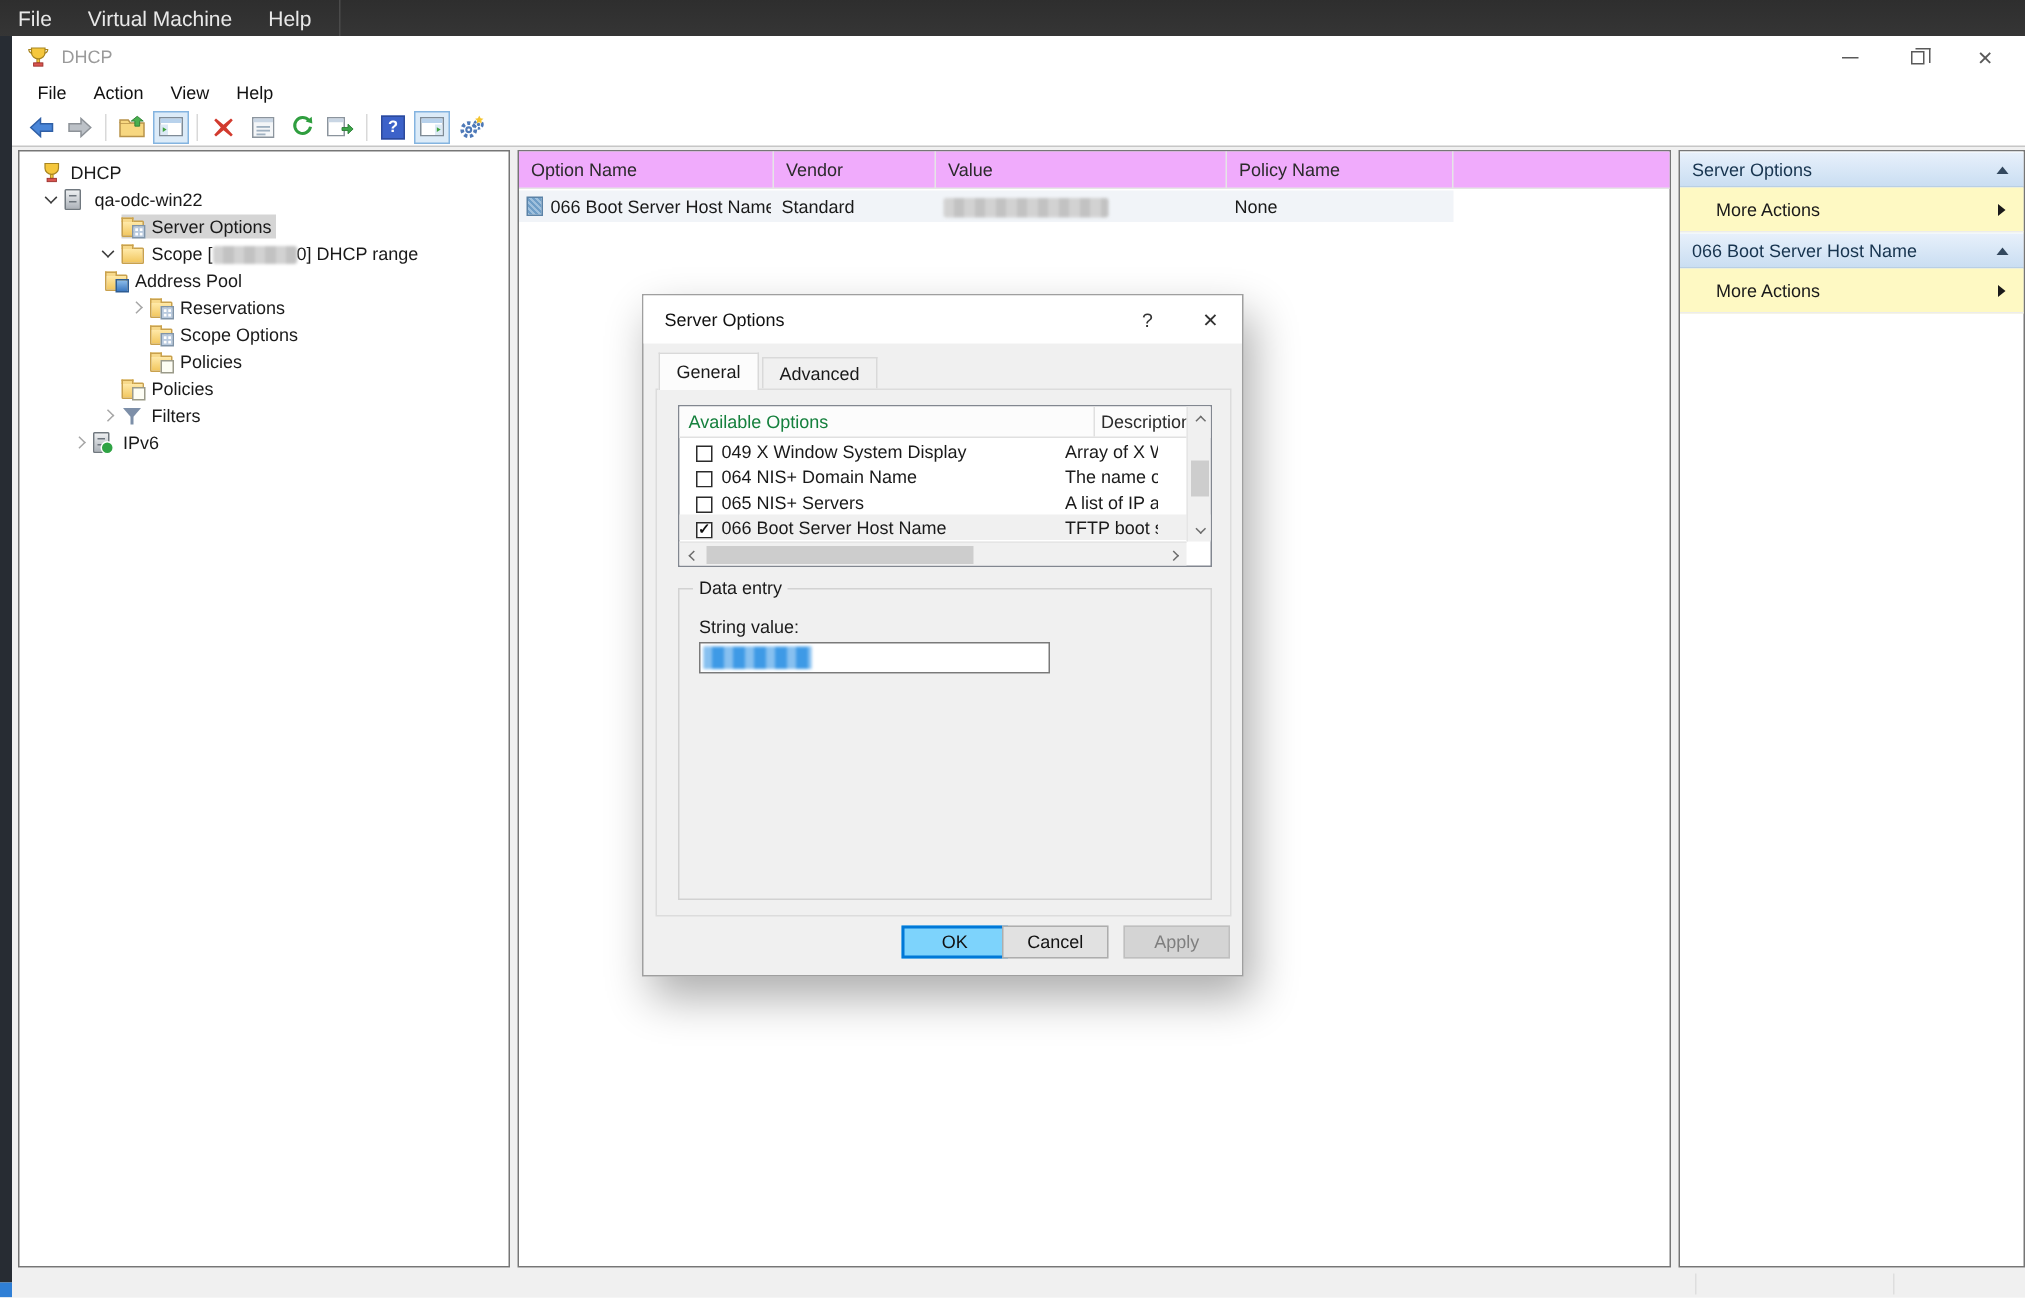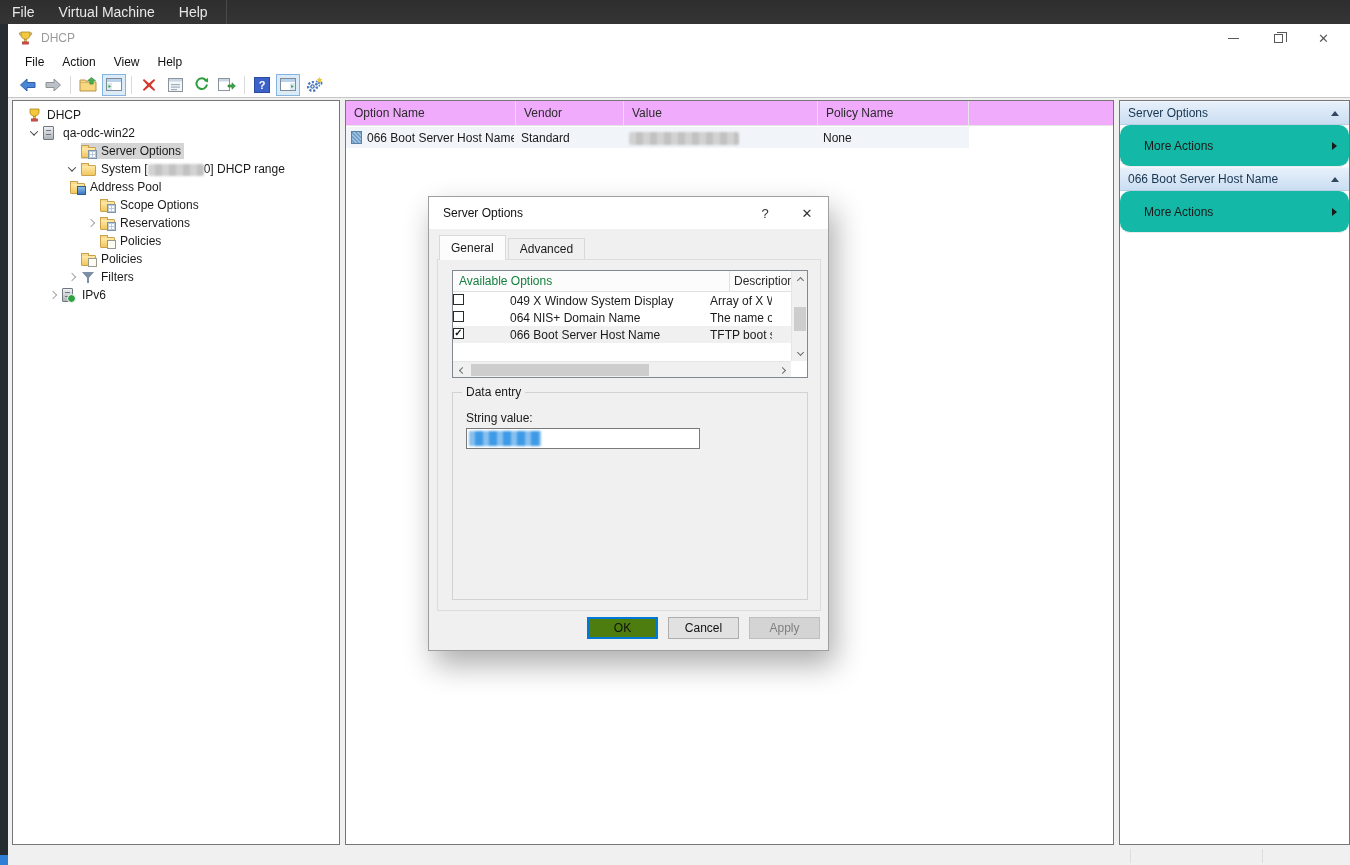--- a/index.html
+++ b/index.html
@@ -75,42 +75,42 @@
   .lv-header { position:absolute; left:0; top:0; right:0; height:25px; background:#f0abfc; border-bottom:1px solid #e5e5e5; display:flex; }
   .lv-hcell { height:25px; line-height:25px; padding-left:8px; border-right:1px solid #e5e5e5; color:#2b2b2b; }
   .lv-row { position:absolute; left:0; top:26px; width:623px; height:21px; background:#f1f4f8; display:flex; align-items:center; }
   .i-option { width:11px; height:13px; margin-left:5px; border:1px solid #5b82a6; flex:none;
               background:linear-gradient(45deg,#9fc0dd 25%,#6f9ec7 25% 50%,#9fc0dd 50% 75%,#6f9ec7 75%); background-size:4px 4px; }
 
   
   .ap-title { height:24px; line-height:24px; font-weight:bold; padding-left:8px; border-bottom:1px solid #e0e0e0; background:#fff; }
   .ap-sec { height:24px; display:flex; align-items:center; padding:0 10px 0 8px; color:#17344f;
             background:linear-gradient(#e7f0fb,#cadef2); border-top:1px solid #f2f7fc; border-bottom:1px solid #b9cfe4; justify-content:space-between; }
-  .ap-item { height:42px; display:flex; align-items:center; padding:0 12px 0 24px; justify-content:space-between; border-bottom:1px solid #ececec; background:#14b8a6;border-radius:10px; }
+  .ap-item { height:30px; display:flex; align-items:center; padding:0 12px 0 24px; justify-content:space-between; border-bottom:1px solid #ececec; background:#fef9c3; }
   .tri-up { width:0; height:0; border-left:4px solid transparent; border-right:4px solid transparent; border-bottom:5px solid #33485e; }
   .tri-right { width:0; height:0; border-top:4px solid transparent; border-bottom:4px solid transparent; border-left:5px solid #1a1a1a; }
 
   
   .dialog { position:absolute; left:428px; top:196px; width:401px; height:455px; background:#f0f0f0;
             border:1px solid #9f9f9f; box-shadow:6px 14px 28px rgba(0,0,0,0.32); z-index:20; }
   .dlg-title { height:32px; background:#fff; display:flex; align-items:center; }
   .dlg-title .t { padding-left:14px; font-size:12px; color:#111; flex:1; }
   .dlg-help, .dlg-close { width:42px; height:32px; display:flex; align-items:center; justify-content:center; color:#333; font-size:13px; }
   .tabs { position:absolute; left:10px; top:38px; display:flex; align-items:flex-end; }
   .tab { padding:3px 11px; border:1px solid #d9d9d9; border-bottom:none; background:#f0f0f0; color:#1a1a1a; margin-right:2px; }
   .tab.active { background:#fcfcfc; padding:5px 11px; position:relative; z-index:2; margin-bottom:-1px; }
   .tab-frame { position:absolute; left:8px; top:62px; width:384px; height:352px; border:1px solid #dcdcdc; background:#f0f0f0; }
 
   .opt-list { position:absolute; left:14px; top:10px; width:356px; height:108px; background:#fff; border:1px solid #828790; }
   .ol-header { height:21px; display:flex; background:#fcfcfc; border-bottom:1px solid #e0e0e0; }
   .ol-hc1 { width:277px; line-height:20px; padding-left:6px; border-right:1px solid #e0e0e0; color:#15803d; }
   .ol-hc2 { flex:1; line-height:20px; padding-left:4px; color:#2b2b2b; }
   .ol-row { height:17px; display:flex; align-items:center; }
   .ol-row.hl { background:#f0f0f0; }
-  .ol-name { width:257px; padding-left:0; display:flex; align-items:flex-start; overflow:hidden; white-space:nowrap;gap:40px; }
+  .ol-name { width:257px; padding-left:11px; display:flex; align-items:flex-end; overflow:hidden; white-space:nowrap; }
   .ol-desc { width:62px; overflow:hidden; white-space:nowrap; color:#1a1a1a; }
   .cb { width:11px; height:11px; border:1px solid #2b2b2b; background:#fff; display:inline-flex; align-items:center; justify-content:center; margin-right:6px; flex:none; font-size:10px; font-weight:bold; color:#111; }
   .cb.on::after { content:"\2713"; margin-top:-1px; }
   .vscroll { position:absolute; right:0; top:0; bottom:16px; width:16px; background:#f0f0f0; border-left:1px solid #e5e5e5; }
   .hscroll { position:absolute; left:0; right:16px; bottom:0; height:16px; background:#f0f0f0; border-top:1px solid #e5e5e5; }
   .sbtn { position:absolute; width:16px; height:16px; display:flex; align-items:center; justify-content:center; }
   .sarr { width:5px; height:5px; border-right:1.4px solid #6b6b6b; border-bottom:1.4px solid #6b6b6b; display:inline-block; }
   .sarr.up { transform:rotate(-135deg); margin-top:2px; }
   .sarr.down { transform:rotate(45deg); margin-bottom:2px; }
   .sarr.left { transform:rotate(135deg); margin-left:2px; }
@@ -120,21 +120,21 @@
 
   .grp { position:absolute; left:14px; top:132px; width:356px; height:208px; border:1px solid #d2d2d2; }
   .grp-label { position:absolute; top:-8px; left:9px; background:#f0f0f0; padding:0 4px; }
   .fld-label { position:absolute; left:13px; top:18px; }
   .str-input { position:absolute; left:13px; top:35px; width:234px; height:21px; background:#fff; border:1px solid #7a7a7a; }
   .sel-blob { position:absolute; left:2px; top:2px; width:72px; height:15px; background:#3e9ae6;
               background-image:repeating-linear-gradient(90deg, rgba(255,255,255,.38) 0 6px, rgba(255,255,255,0) 6px 14px); filter:blur(1px); }
 
   .dlg-buttons { position:absolute; left:0; bottom:10px; width:100%; height:23px; }
   .btn { position:absolute; width:71px; height:22px; background:#e1e1e1; border:1px solid #adadad; font-size:12px; color:#111; display:flex; align-items:center; justify-content:center; font-family:"Liberation Sans",sans-serif; }
-  .btn.ok { left:158px; border:2px solid #0078d7; background:#4d7c0f; }
+  .btn.ok { left:172px; border:2px solid #0078d7; background:#7dd3fc; }
   .btn.cancel { left:239px; }
   .btn.apply { left:320px; background:#d4d4d4; border-color:#bfbfbf; color:#7f7f7f; }
 </style>
 </head>
 <body>
 
 <div class="app">
 
   <div class="vm-bar">
     <span class="vm-item">File</span>
@@ -286,44 +286,44 @@
           <span class="tlabel">Server Options</span>
         </span>
       </div>
       <div class="trow" style="padding-left:50px">
         <span class="chev-slot">
             <span class="chv exp"></span>
           </span>
         <span class="ticon">
             <span class="i-folder"></span>
           </span>
-        <span class="tlabel"><span>System [</span><span class="blur-chip" style="width:56px"></span><span>0] DHCP range</span></span>
+        <span class="tlabel"><span>Scope [</span><span class="blur-chip" style="width:56px"></span><span>0] DHCP range</span></span>
       </div>
       <div class="trow" style="padding-left:39px">
         <span class="chev-slot"></span>
         <span class="ticon">
             <span class="i-folder ov ov-pool"></span>
           </span>
         <span class="tlabel">Address Pool</span>
-      </div>
-      <div class="trow" style="padding-left:69px">
-        <span class="chev-slot"></span>
-        <span class="ticon">
-            <span class="i-folder ov ov-grid"></span>
-          </span>
-        <span class="tlabel">Scope Options</span>
       </div>
       <div class="trow" style="padding-left:69px">
         <span class="chev-slot">
             <span class="chv col"></span>
           </span>
         <span class="ticon">
             <span class="i-folder ov ov-grid"></span>
           </span>
         <span class="tlabel">Reservations</span>
+      </div>
+      <div class="trow" style="padding-left:69px">
+        <span class="chev-slot"></span>
+        <span class="ticon">
+            <span class="i-folder ov ov-grid"></span>
+          </span>
+        <span class="tlabel">Scope Options</span>
       </div>
       <div class="trow" style="padding-left:69px">
         <span class="chev-slot"></span>
         <span class="ticon">
             <span class="i-folder ov ov-scroll"></span>
           </span>
         <span class="tlabel">Policies</span>
       </div>
       <div class="trow" style="padding-left:50px">
         <span class="chev-slot"></span>
@@ -417,20 +417,27 @@
             </span>
           <span class="ol-desc">Array of X W</span>
         </div>
         <div class="ol-row">
           <span class="ol-name">
               <span class="cb"></span>
               <span>064 NIS+ Domain Name</span>
             </span>
           <span class="ol-desc">The name o</span>
         </div>
+        <div class="ol-row">
+          <span class="ol-name">
+              <span class="cb"></span>
+              <span>065 NIS+ Servers</span>
+            </span>
+          <span class="ol-desc">A list of IP a</span>
+        </div>
         <div class="ol-row hl">
           <span class="ol-name">
               <span class="cb on"></span>
               <span>066 Boot Server Host Name</span>
             </span>
           <span class="ol-desc">TFTP boot s</span>
         </div>
         <div class="vscroll">
           <span class="sbtn" style="top:0">
               <span class="sarr up"></span>

